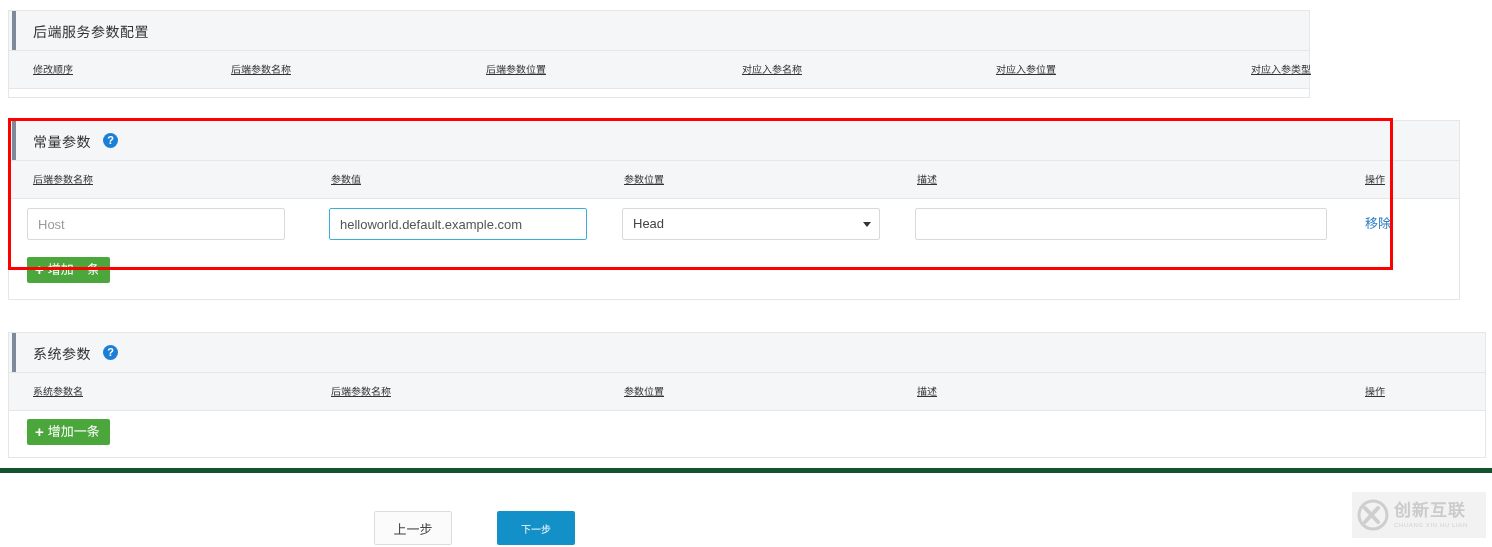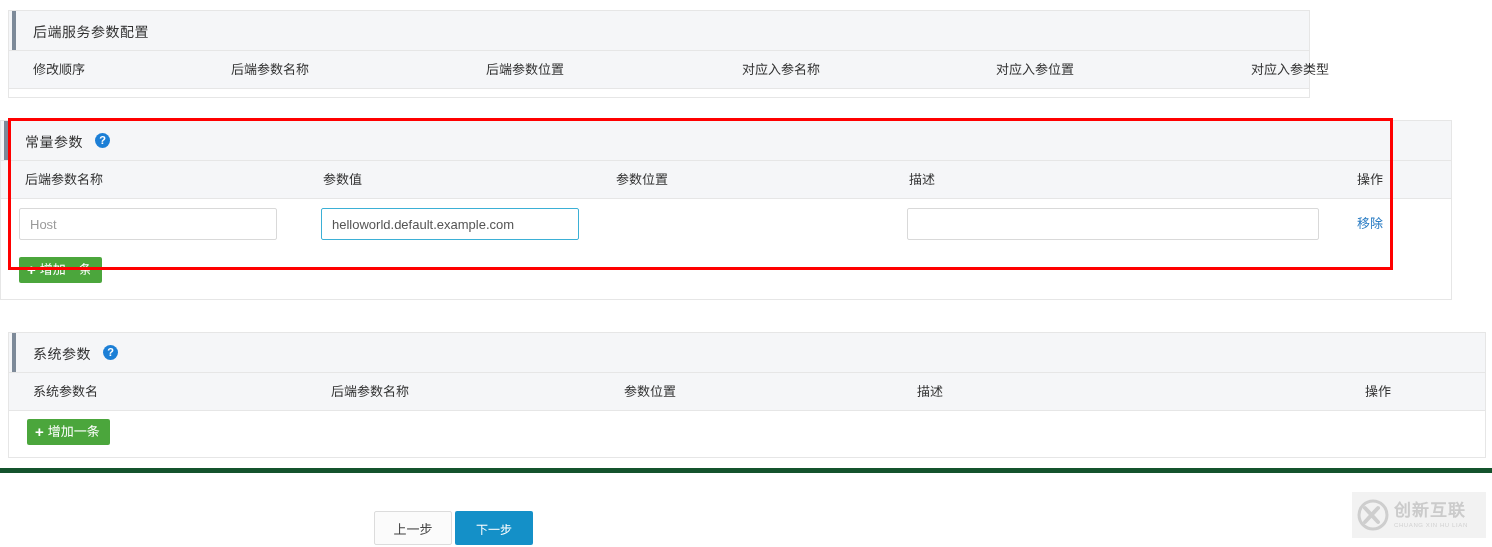--- a/index.html
+++ b/index.html
@@ -79,23 +79,24 @@
     position: relative;
     height: 38px;
     background: #f5f6f8;
     border-bottom: 1px solid #e6e6e6;
     box-sizing: border-box;
   }
   .thead .th {
     position: absolute;
     top: 0;
     line-height: 37px;
-    font-size: 13px;
+    font-size: 10px;
     color: #333333;
     white-space: nowrap;
+    text-decoration: underline;
   }
 
   
   .tbody-row {
     position: relative;
     height: 50px;
     background: #ffffff;
     padding-left: 18px;
   }
 
@@ -210,29 +211,29 @@
     background: #fbfbfb;
     border: 1px solid #dcdcdc;
     border-radius: 2px;
     color: #444444;
     font-size: 13px;
     cursor: pointer;
     font-family: "Liberation Sans", "DejaVu Sans", sans-serif;
   }
   .btn-next {
     position: absolute;
-    left: 455px;
+    left: 497px;
     top: 38px;
     width: 78px;
     height: 34px;
     background: #1490c8;
     border: none;
     border-radius: 2px;
     color: #ffffff;
-    font-size: 12px;
+    font-size: 10px;
     cursor: pointer;
     font-family: "Liberation Sans", "DejaVu Sans", sans-serif;
   }
 
   
   .watermark {
     position: absolute;
     left: 1352px;
     top: 492px;
     width: 134px;
@@ -282,41 +283,45 @@
     <div class="thead">
       <span class="th" style="left:24px;">修改顺序</span>
       <span class="th" style="left:222px;">后端参数名称</span>
       <span class="th" style="left:477px;">后端参数位置</span>
       <span class="th" style="left:733px;">对应入参名称</span>
       <span class="th" style="left:987px;">对应入参位置</span>
       <span class="th" style="left:1242px;">对应入参类型</span>
     </div>
   </div>
 
-  <div class="panel" style="left:0; top:120px; width:1452px; height:180px;">
+  <div class="panel" style="left:8px; top:120px; width:1452px; height:180px;">
 
     <div class="panel-head">
       <span class="accent"></span>
       <span class="panel-title">常量参数</span>
       <span class="help-icon">?</span>
     </div>
 
     <div class="thead">
       <span class="th" style="left:24px;">后端参数名称</span>
       <span class="th" style="left:322px;">参数值</span>
       <span class="th" style="left:615px;">参数位置</span>
       <span class="th" style="left:908px;">描述</span>
       <span class="th" style="left:1356px;">操作</span>
     </div>
 
     <div class="tbody-row">
       <input class="txt" type="text" style="position: absolute; left: 18px; top: 9px; width: 258px;" placeholder="Host">
 
       <input class="txt focused" type="text" style="position: absolute; left: 320px; top: 9px; width: 258px;" value="helloworld.default.example.com">
 
+      <div class="selbox" style="position:absolute; left:613px; top:9px; width:258px;">
+        <span>Head</span>
+        <span class="caret"></span>
+      </div>
 
       <input class="txt" type="text" style="position: absolute; left: 906px; top: 9px; width: 412px;" placeholder="">
 
       <a class="linkact" style="left:1356px;">移除</a>
     </div>
 
     <div class="addzone">
       <button class="btn-add">
         <span class="plus">+</span><span>增加一条</span>
       </button>

